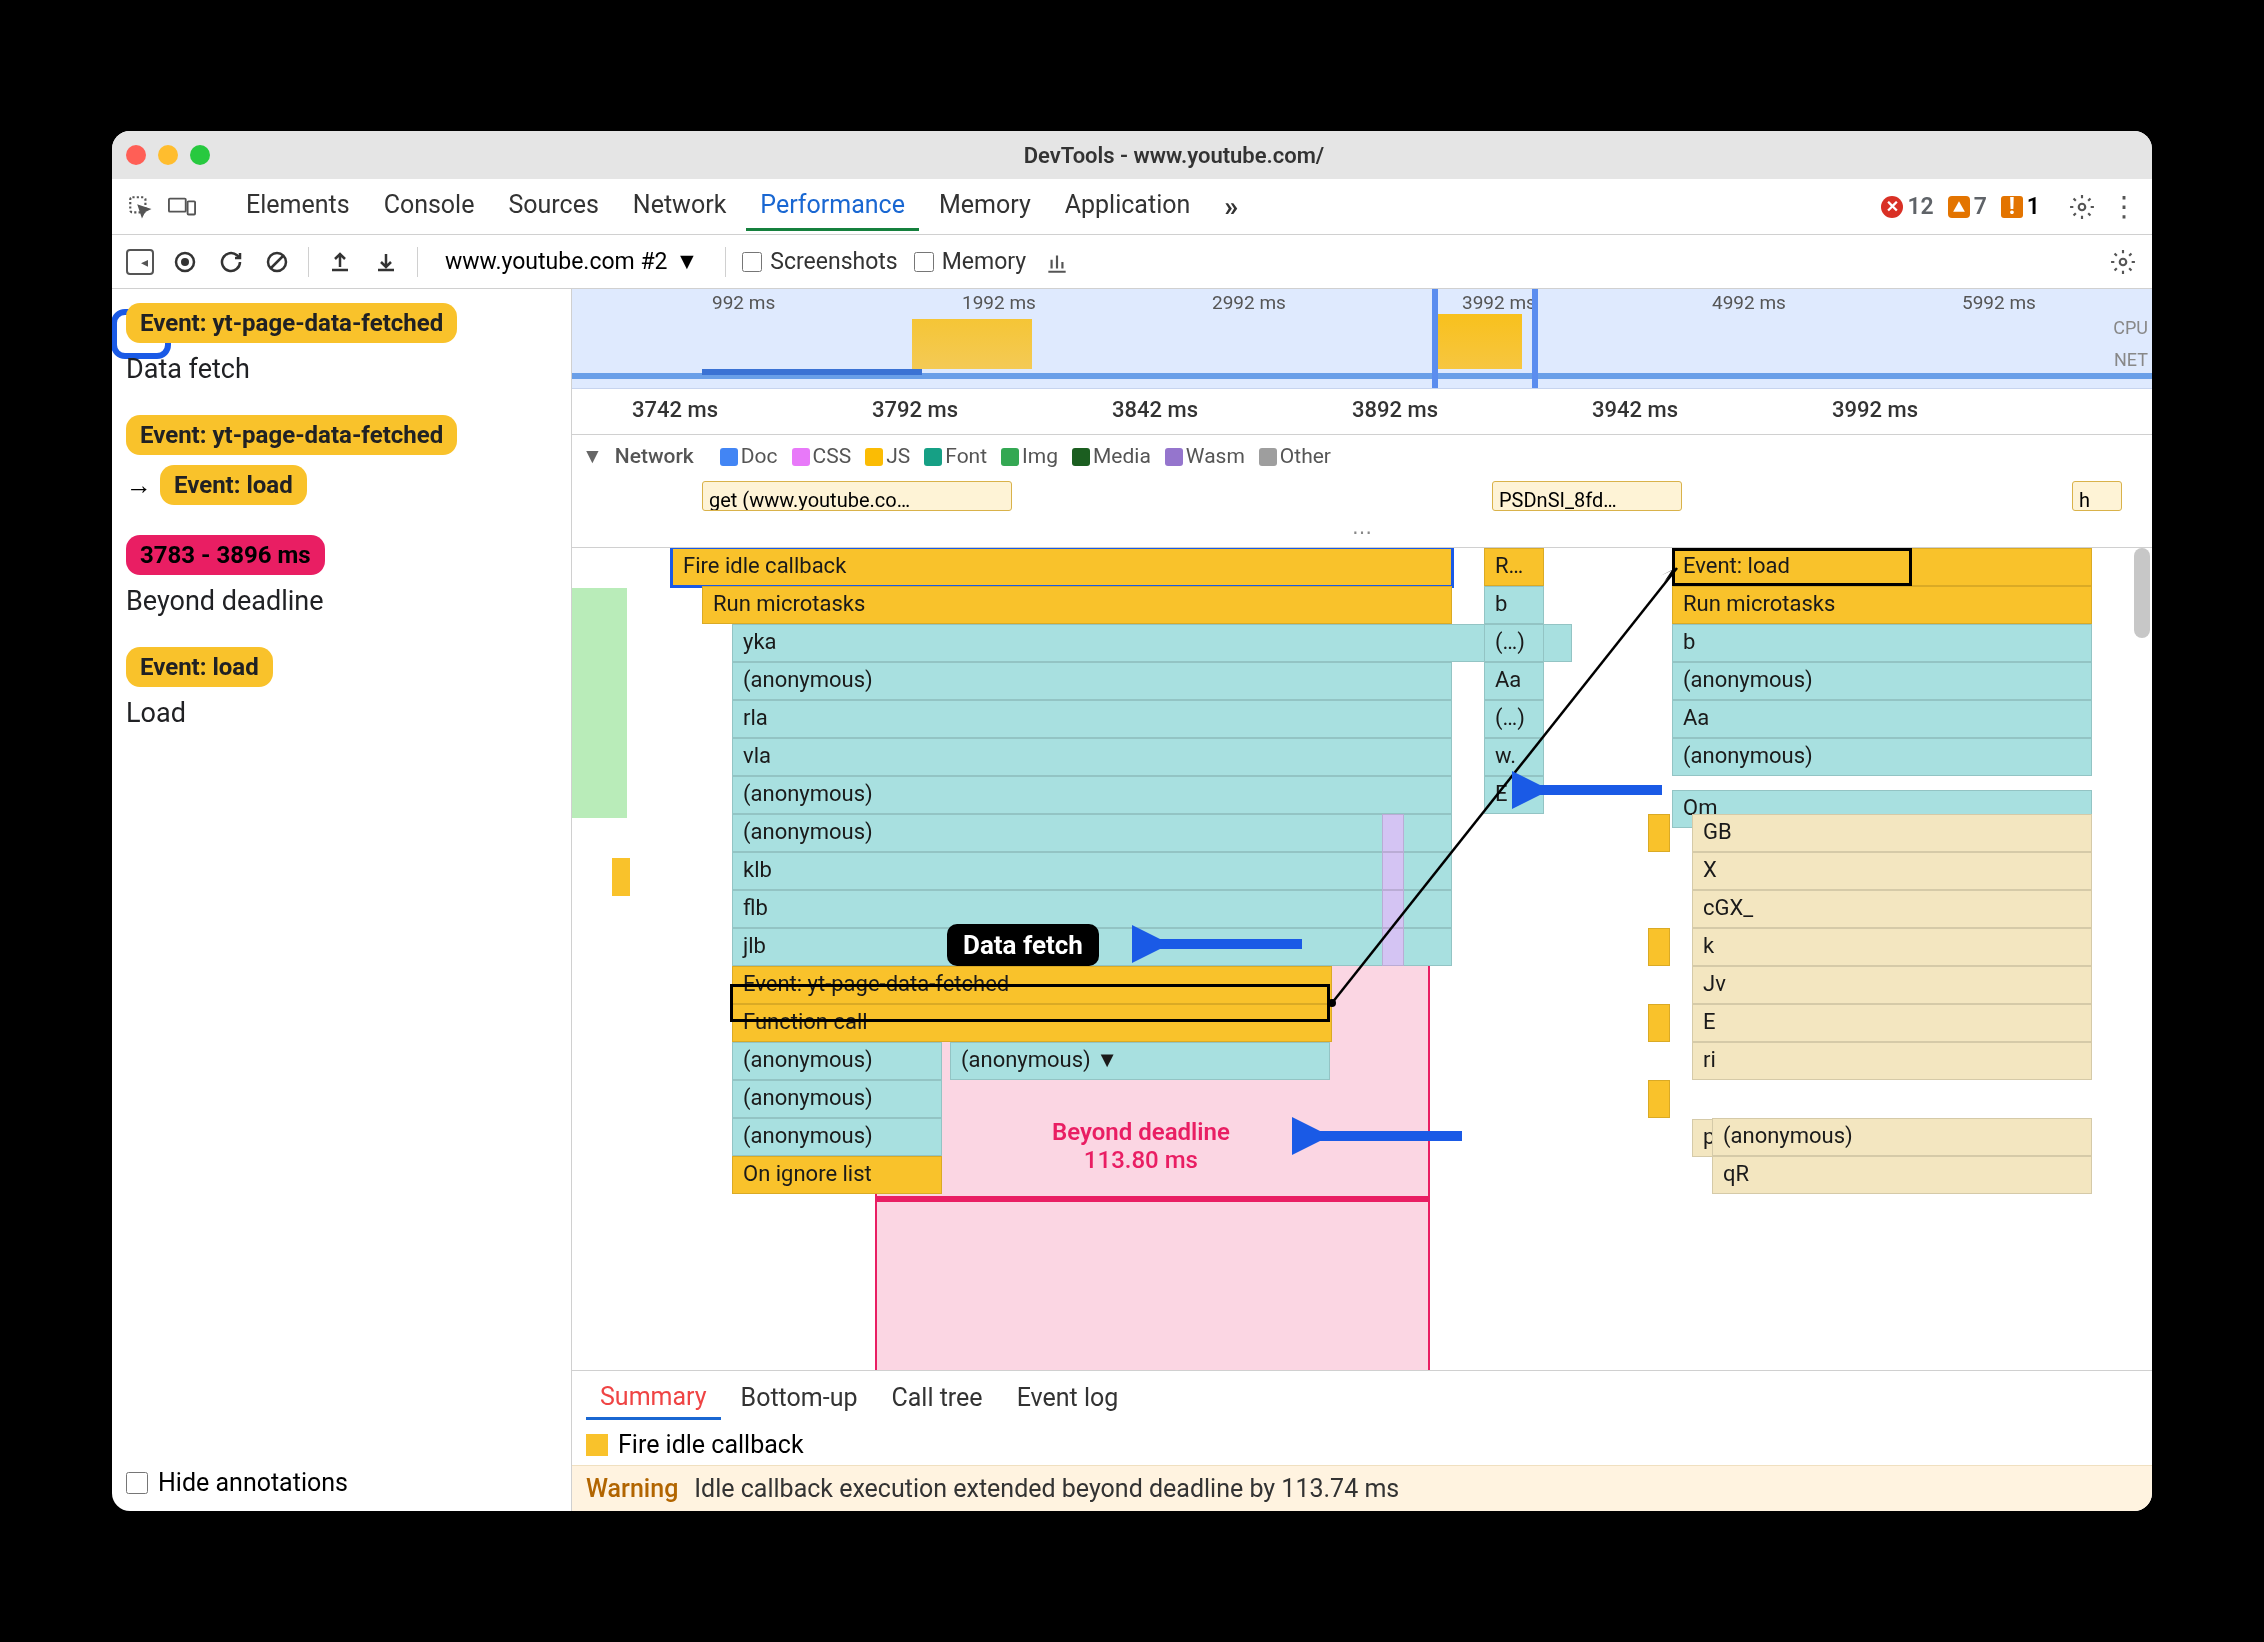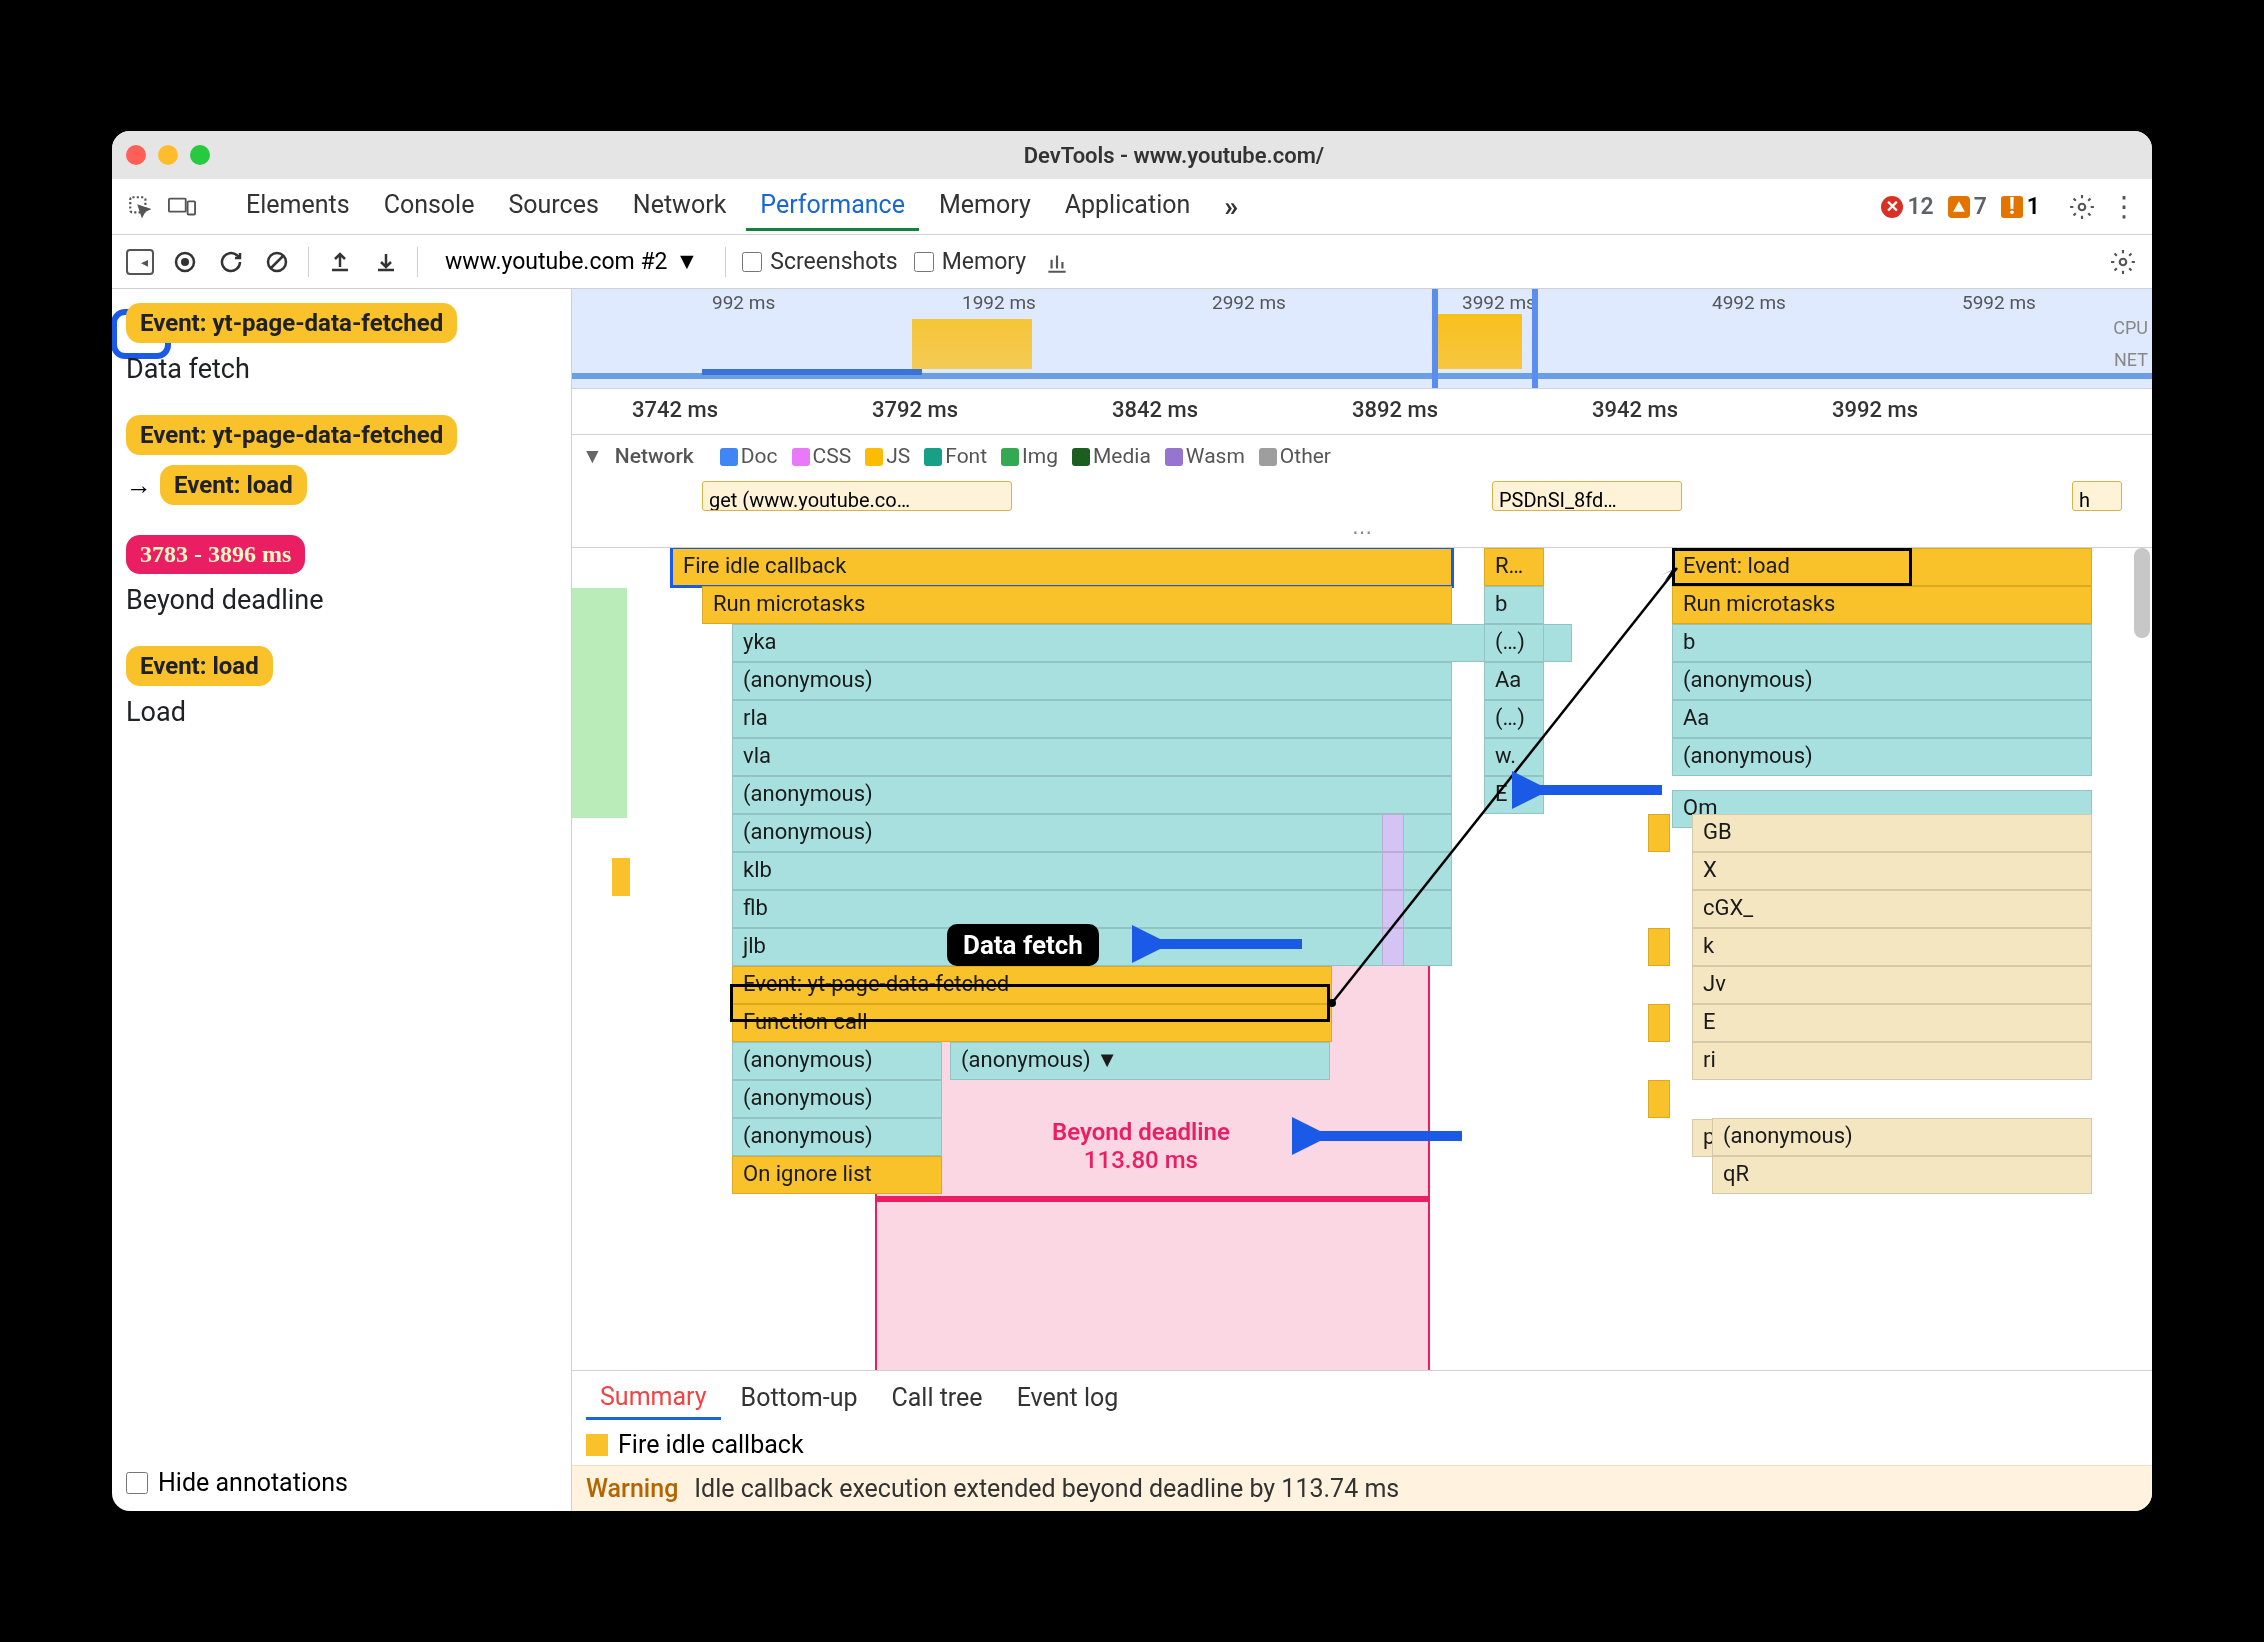--- a/index.html
+++ b/index.html
@@ -81,21 +81,21 @@
     border: 5px solid #1a5ae6;
     border-radius: 22px;
     padding: 2px 14px;
     display:inline-flex;align-items:center;gap:10px;
     font-size:25px;
     background:#fff;
   }
   .ann-pict { display:inline-flex;align-items:center;justify-content:center;width:28px;height:28px;border:2px solid #888;border-radius:50%;font-size:18px;color:#555;}
   .side-content { flex:1; overflow:auto; padding: 14px; }
   .chip { display:inline-block; background:#f9c22b; border-radius:14px; padding:6px 14px; font-size:24px; font-weight:700; color:#202124; }
-  .chip.pink { background:#e91e63; color:#fef9c3;font-family:Liberation Serif, serif; }
+  .chip.pink { background:#e91e63; color:#000000; }
   .side-item { margin-bottom: 30px; }
   .side-item .label { margin-top:10px; font-size:27px; color:#202124; }
   .arrow-row { display:flex;align-items:center;gap:8px; margin-top:10px;}
   .side-foot { padding:14px; display:flex;align-items:center;gap:10px;font-size:25px;}
   
   .main { flex:1; display:flex; flex-direction:column; overflow:hidden; position:relative; }
   .overview {
     height: 100px;
     background:#dfeafe;
     position:relative;

